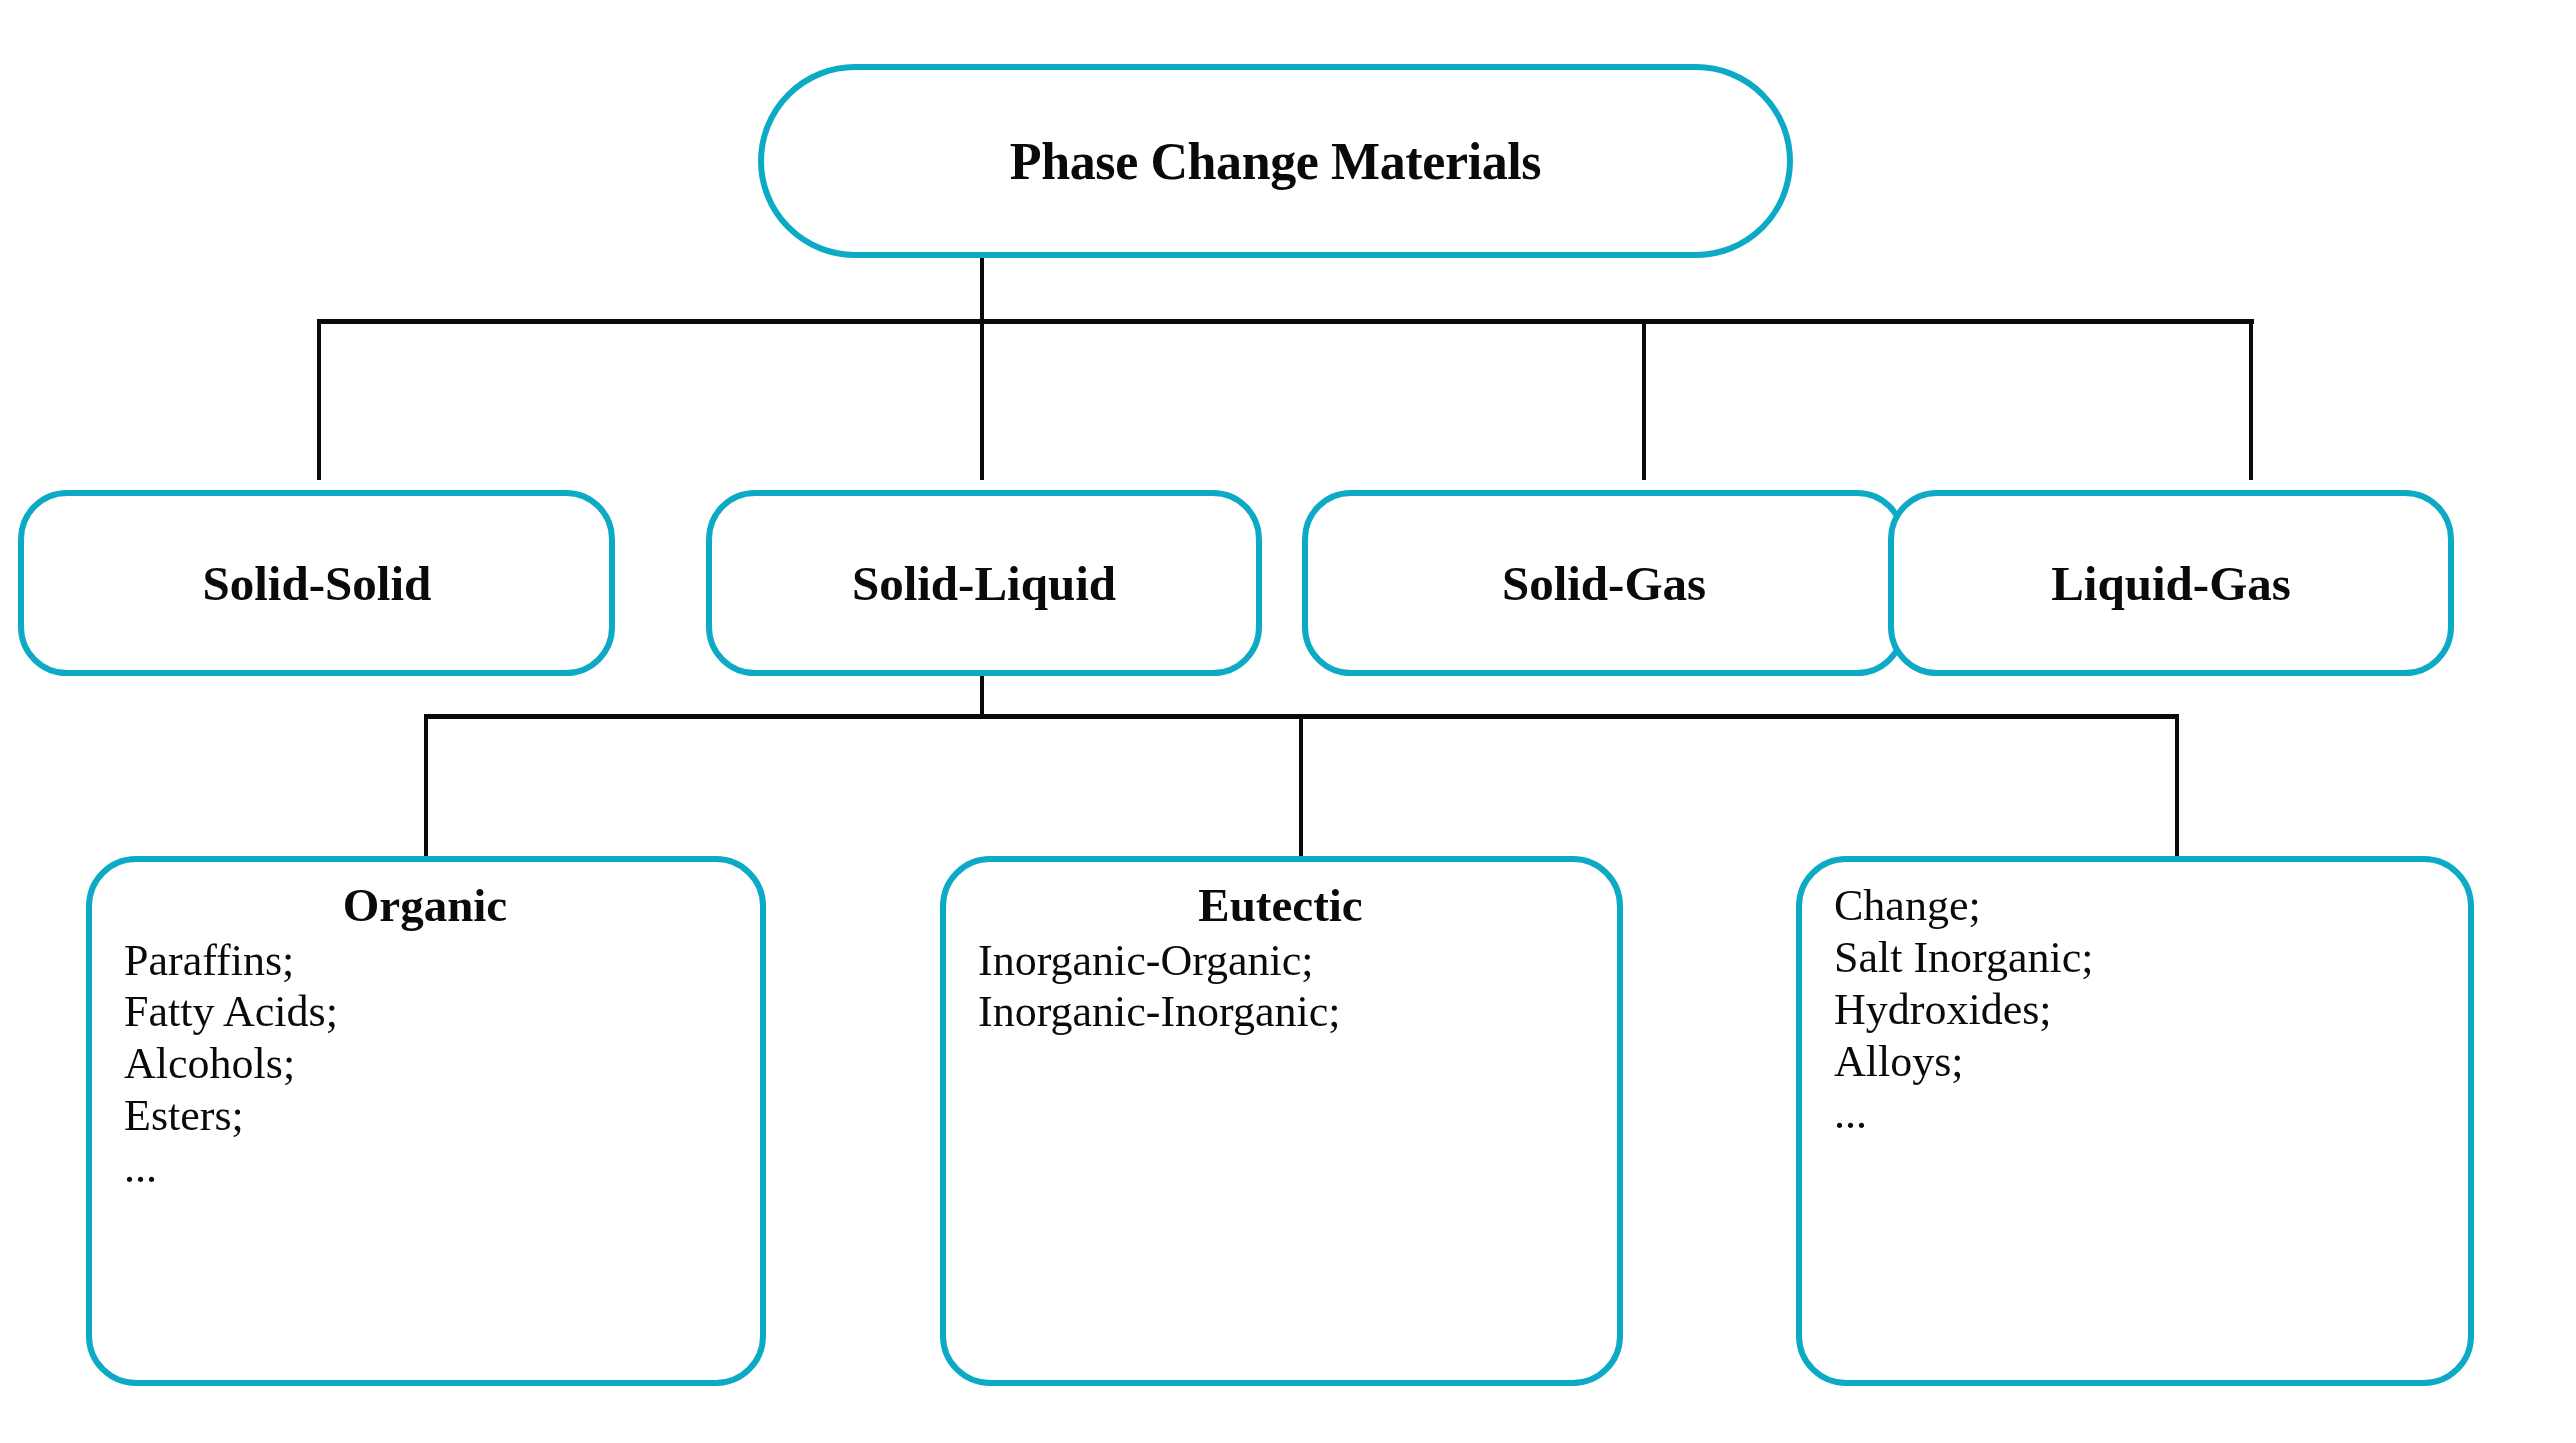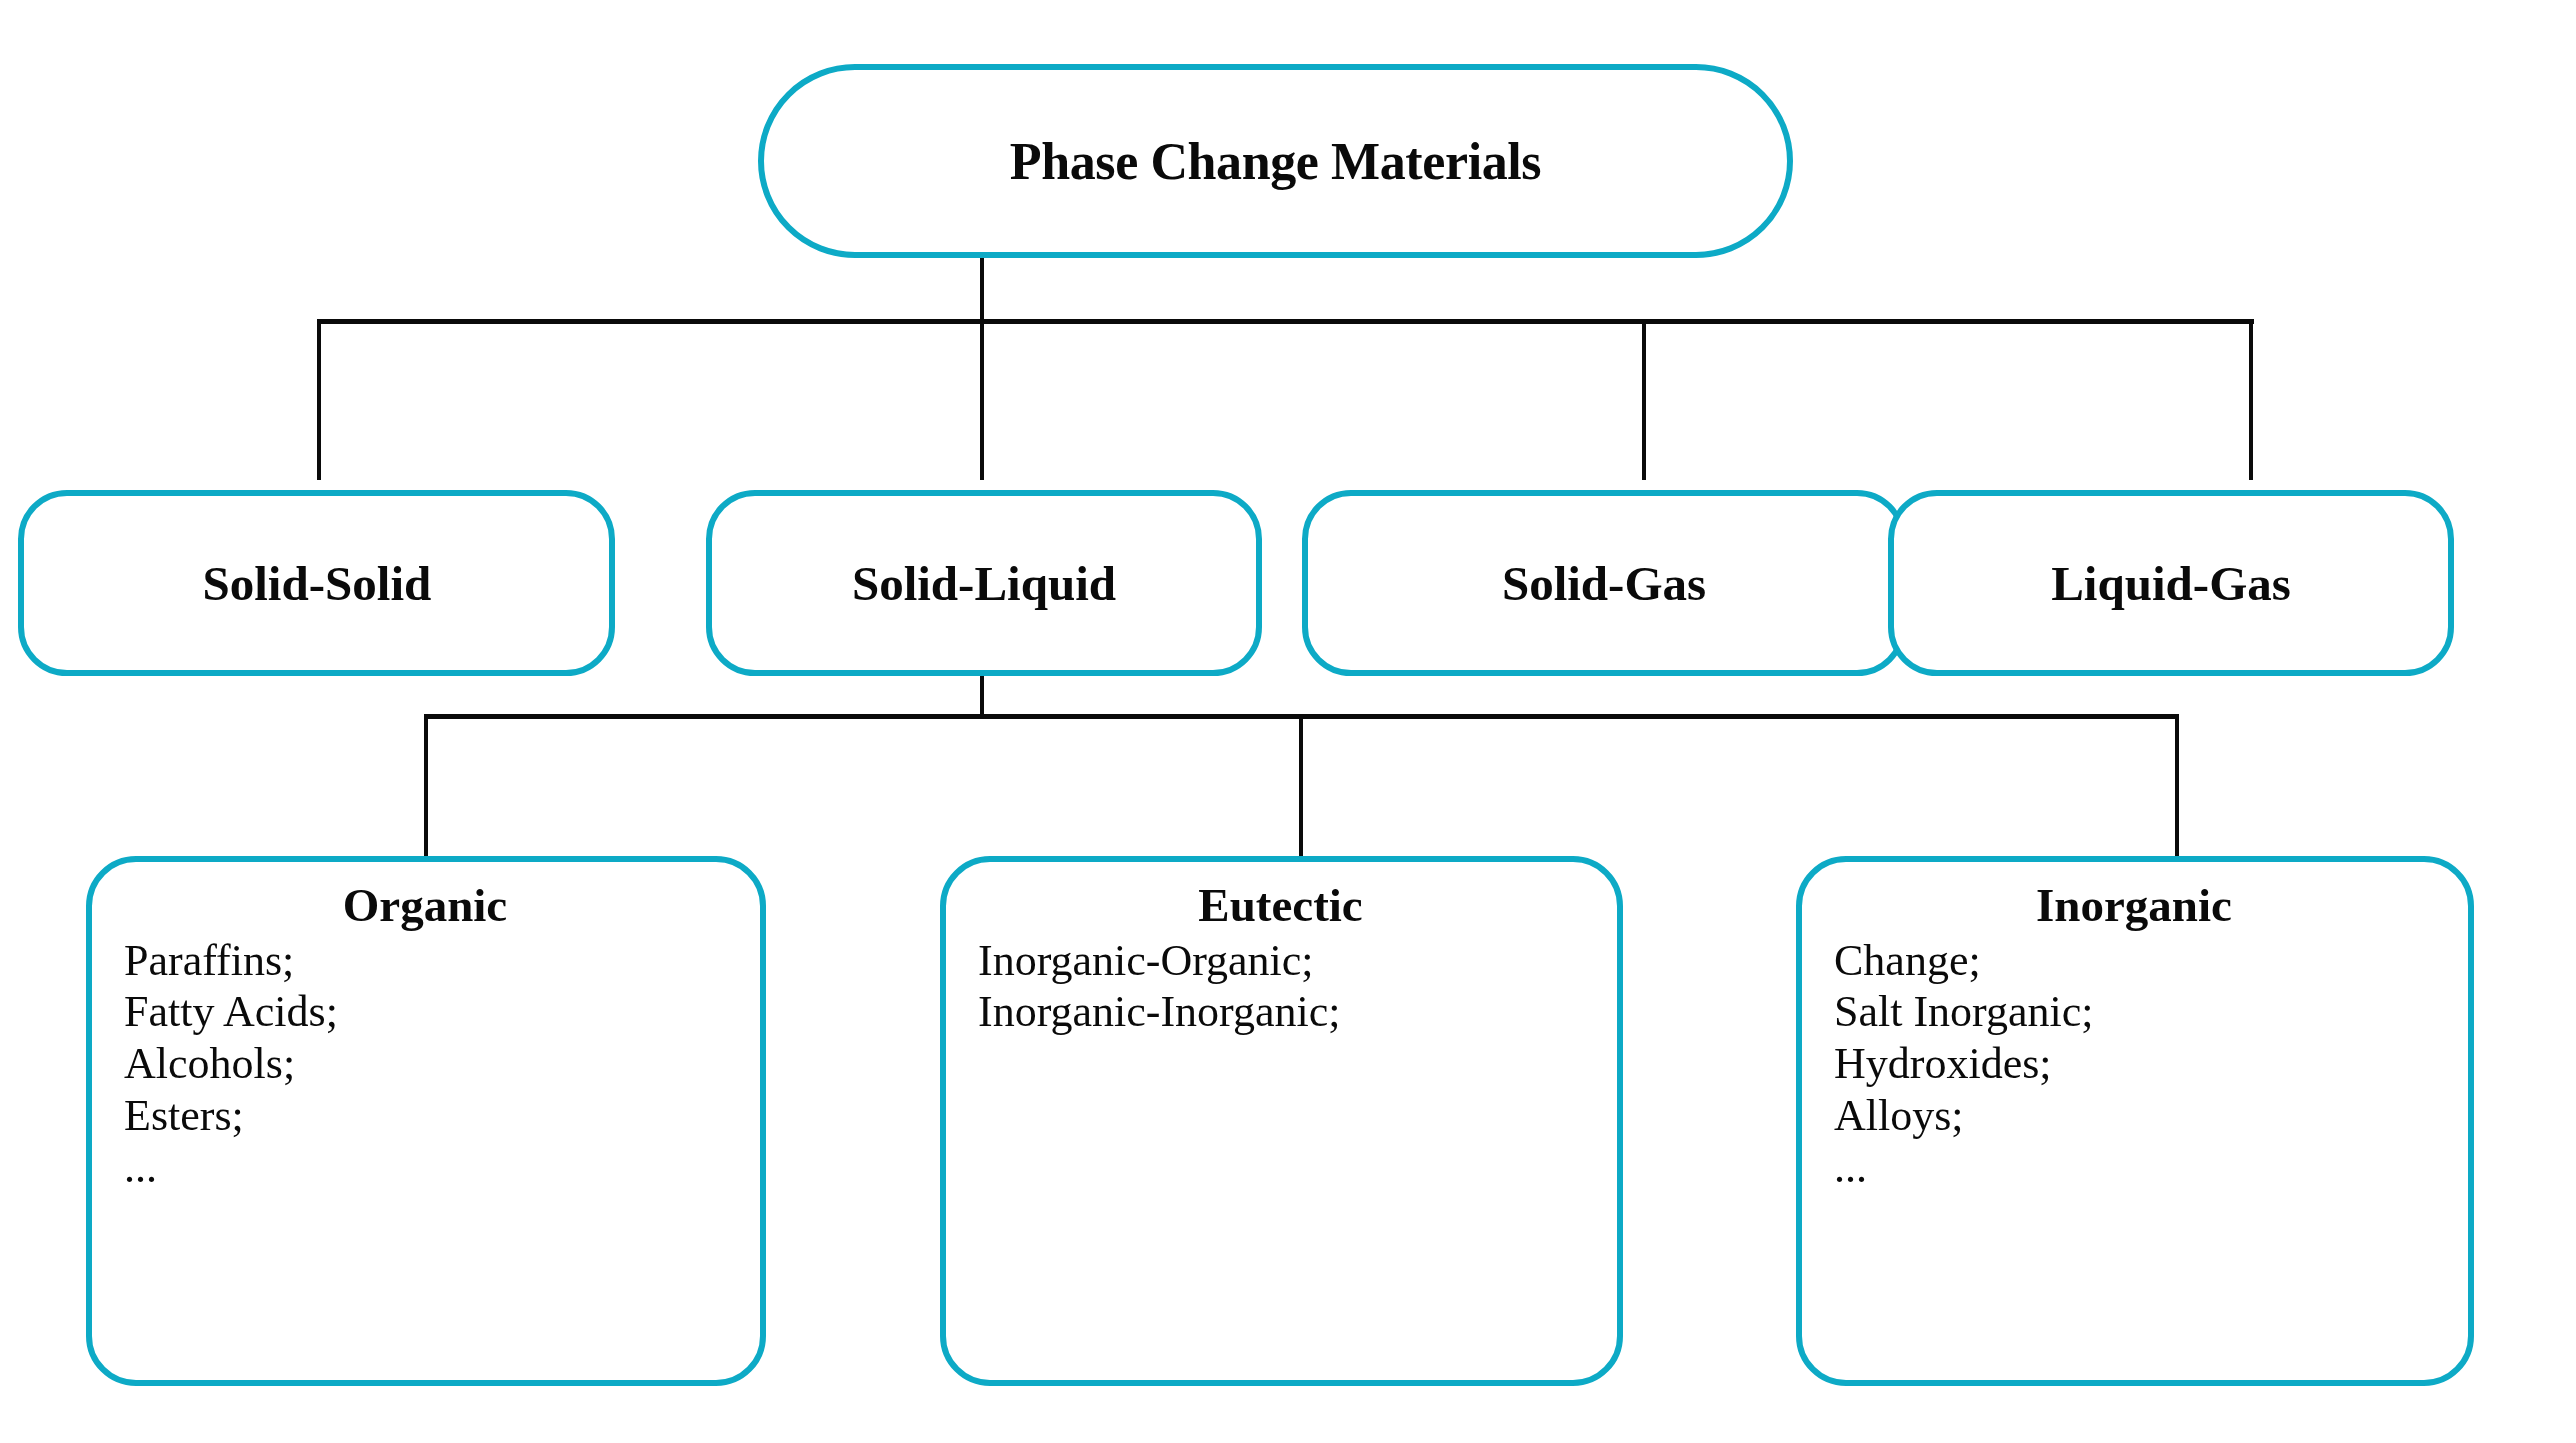--- a/index.html
+++ b/index.html
@@ -159,21 +159,20 @@
 
   <div class="node card lvl3" style="left: 940px; width: 683px; border-color: rgb(13, 170, 198);">
     <span class="node-title">Eutectic</span>
     <ul class="node-list">
       <li>Inorganic-Organic;</li>
       <li>Inorganic-Inorganic;</li>
     </ul>
   </div>
 
   <div class="node card lvl3" style="left: 1796px; width: 678px; border-color: rgb(13, 170, 198);">
-    <span class="node-title">Inorganic</span>
     <ul class="node-list">
       <li>Change;</li>
       <li>Salt Inorganic;</li>
       <li>Hydroxides;</li>
       <li>Alloys;</li>
       <li>...</li>
     </ul>
   </div>
 
 </div>

